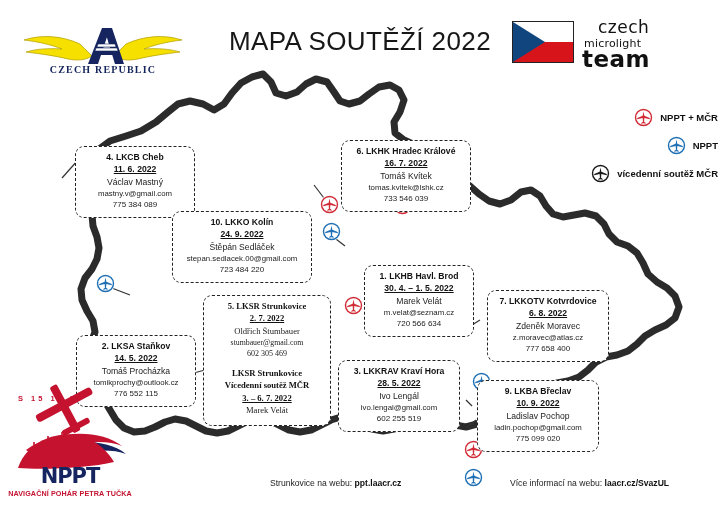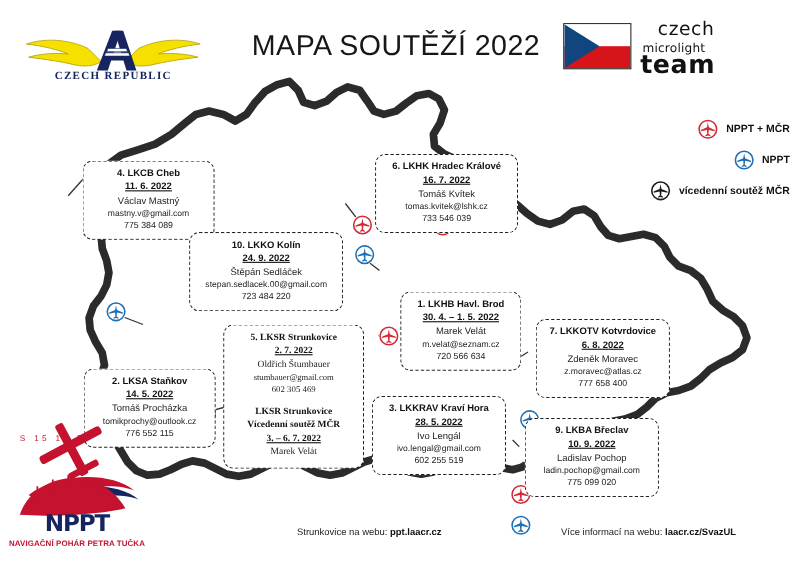--- a/index.html
+++ b/index.html
@@ -81,21 +81,21 @@
     position:absolute;left:0;bottom:16px;width:132px;text-align:center;
     font-size:21px;font-weight:700;color:#16255f;letter-spacing:-1px;
     font-family:"DejaVu Sans",sans-serif;
   }
   .nppt-sub{
     position:absolute;left:0;bottom:6px;width:132px;text-align:center;
     font-size:7.2px;font-weight:700;color:#c4122f;letter-spacing:.1px;
   }
   .nppt-coord{
     position:absolute;left:14px;top:22px;width:90px;
-    font-size:7.5px;color:#c4122f;font-weight:400;letter-spacing:3px;
+    font-size:7.5px;color:#c4122f;font-weight:700;letter-spacing:3px;
   }
 
   
   .foot{position:absolute;font-size:8.6px;color:#222;}
   .foot b{font-weight:700;color:#111;}
   .foot-left{left:270px;top:478px;}
   .foot-right{left:510px;top:478px;}
 </style>
 </head>
 <body>

